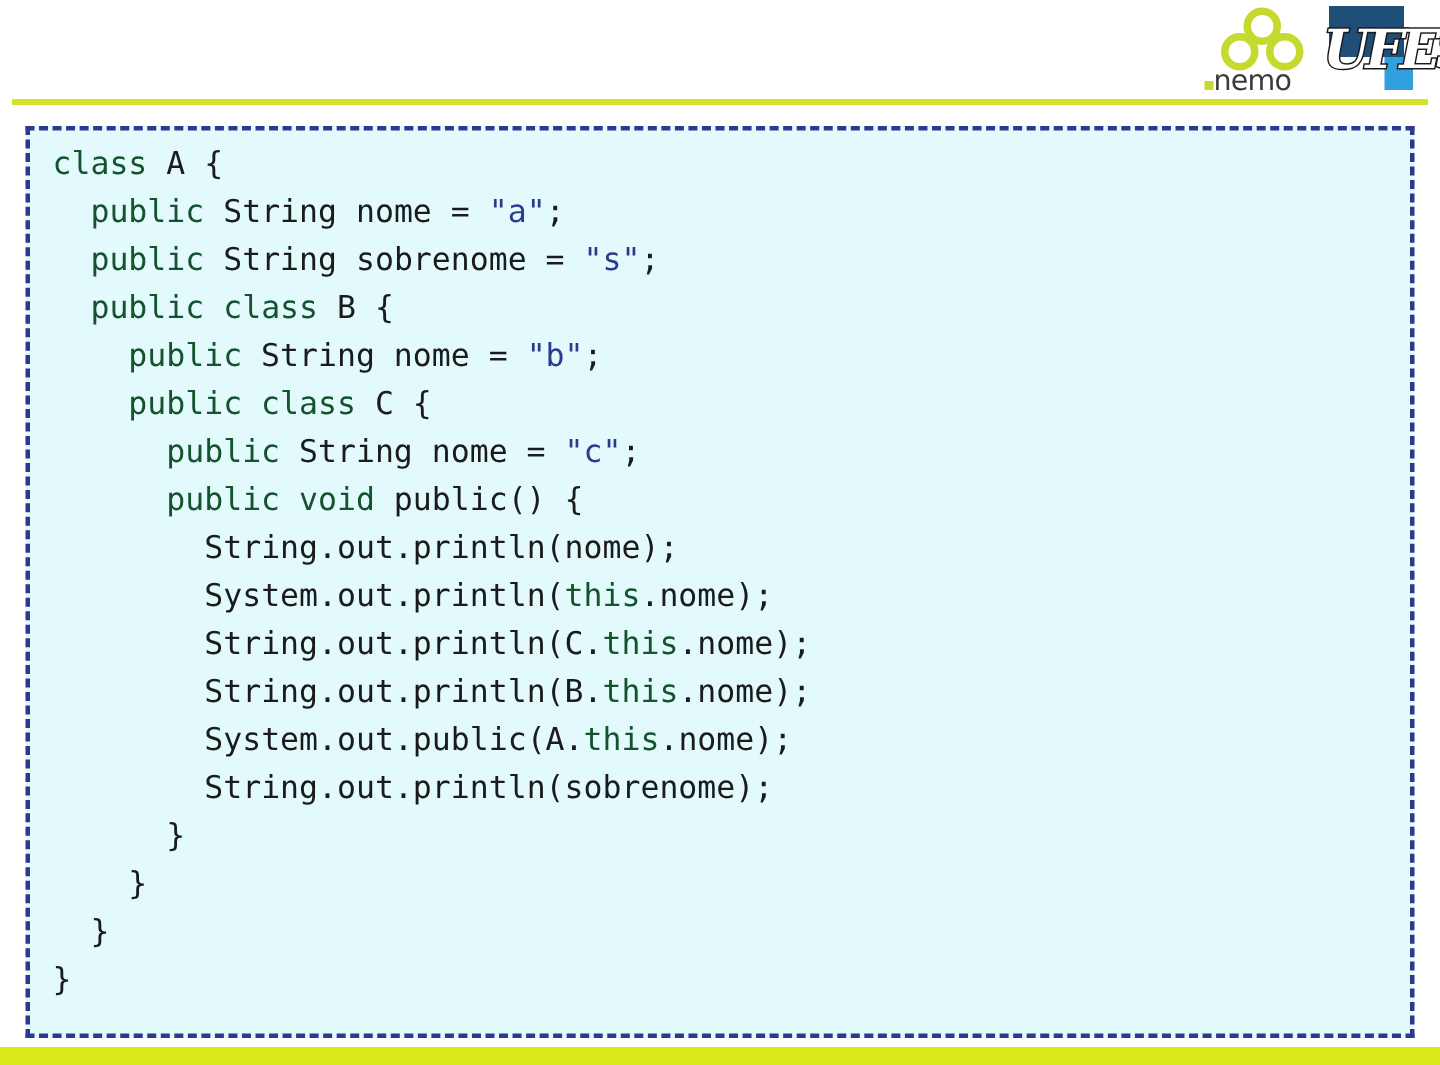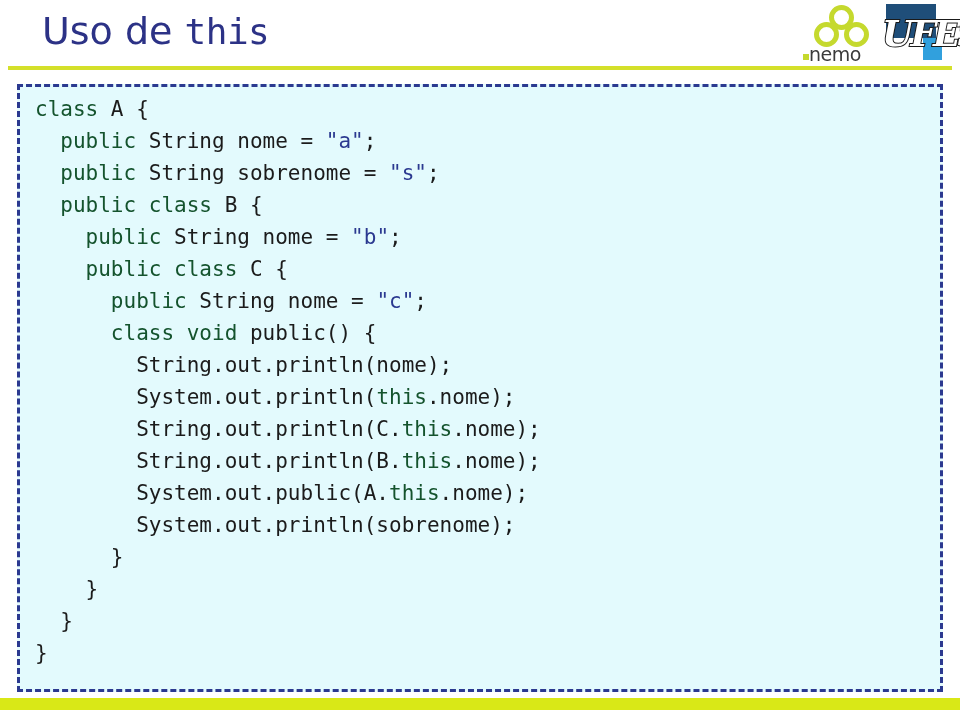--- a/index.html
+++ b/index.html
@@ -160,23 +160,20 @@
     width: 960px;
     height: 12px;
     background: #d9e817;
   }
 </style>
 </head>
 <body>
 
 <div id="slide">
 
-  <div id="title-bar">
-    <div id="page-title"><span>Uso de </span><span class="mono-word">this</span></div>
-  </div>
 
   <div id="title-rule"></div>
 
   <div id="logos">
 
     <div id="logo-nemo">
       <span class="circ c-top"></span>
       <span class="circ c-left"></span>
       <span class="circ c-right"></span>
       <span class="nemo-dot"></span>
@@ -192,27 +189,27 @@
   </div>
 
   <div id="code-panel">
     <pre id="code-text"><span class="kw">class</span><span class="pl"> A {</span>
   <span class="kw">public</span><span class="pl"> String nome = </span><span class="str">"a"</span><span class="pl">;</span>
   <span class="kw">public</span><span class="pl"> String sobrenome = </span><span class="str">"s"</span><span class="pl">;</span>
   <span class="kw">public class</span><span class="pl"> B {</span>
     <span class="kw">public</span><span class="pl"> String nome = </span><span class="str">"b"</span><span class="pl">;</span>
     <span class="kw">public class</span><span class="pl"> C {</span>
       <span class="kw">public</span><span class="pl"> String nome = </span><span class="str">"c"</span><span class="pl">;</span>
-      <span class="kw">class void</span><span class="pl"> public() {</span>
+      <span class="kw">public void</span><span class="pl"> public() {</span>
         <span class="pl">String.out.println(nome);</span>
         <span class="pl">System.out.println(</span><span class="kw">this</span><span class="pl">.nome);</span>
         <span class="pl">String.out.println(C.</span><span class="kw">this</span><span class="pl">.nome);</span>
         <span class="pl">String.out.println(B.</span><span class="kw">this</span><span class="pl">.nome);</span>
         <span class="pl">System.out.public(A.</span><span class="kw">this</span><span class="pl">.nome);</span>
-        <span class="pl">System.out.println(sobrenome);</span>
+        <span class="pl">String.out.println(sobrenome);</span>
       <span class="pl">}</span>
     <span class="pl">}</span>
   <span class="pl">}</span>
 <span class="pl">}</span></pre>
   </div>
 
   <div id="bottom-bar"></div>
 
 </div>
 

